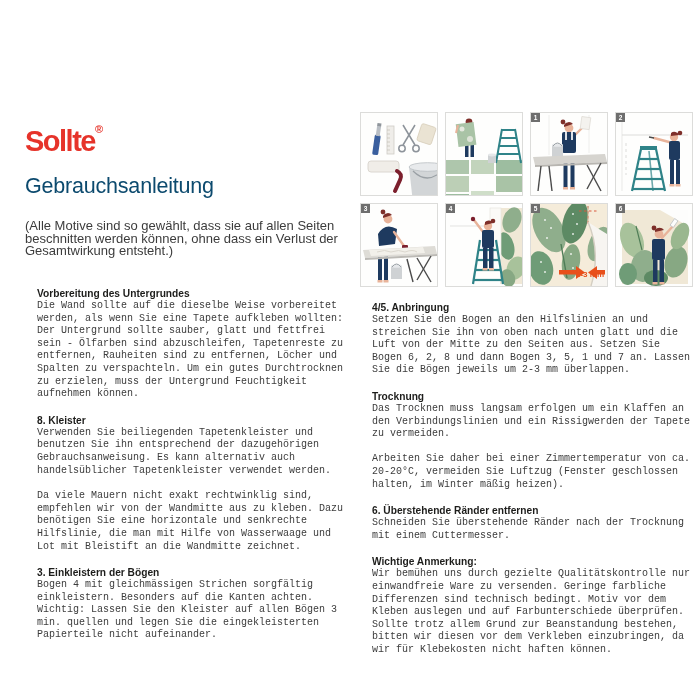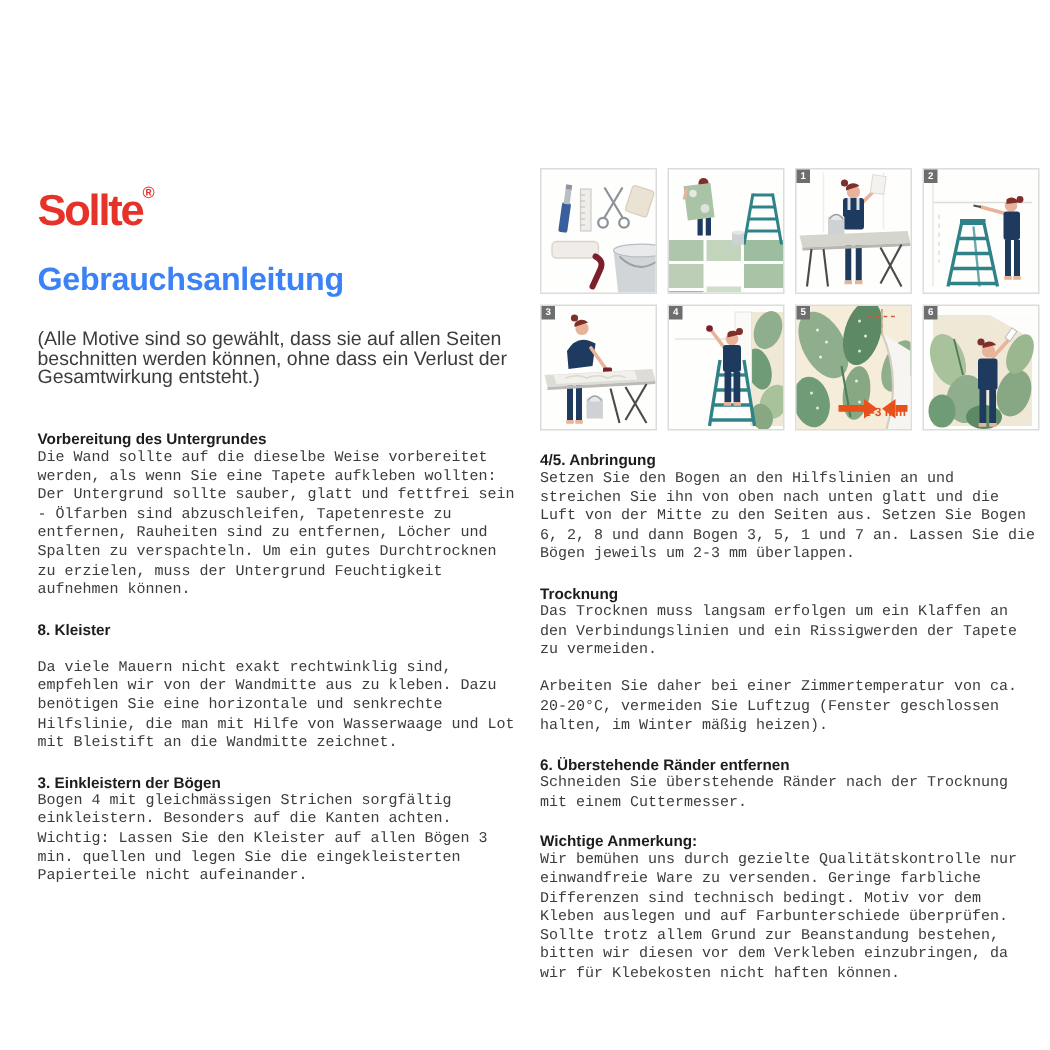--- a/index.html
+++ b/index.html
@@ -3,26 +3,26 @@
 <meta charset="utf-8">
 <style>
   html,body{margin:0;padding:0;}
   body{
     width:700px;height:700px;background:#ffffff;position:relative;
     font-family:"Liberation Sans", sans-serif;color:#3c3c3c;overflow:hidden;
   }
   .header{position:absolute;left:25px;top:114px;width:332px;}
   .logo{color:#e6332a;font-weight:bold;font-size:29px;letter-spacing:-1.5px;line-height:30px;}
   .logo sup{font-size:11px;letter-spacing:0;vertical-align:18px;}
-  .title{margin-top:17px;font-size:21.5px;font-weight:bold;color:#3b82f6;line-height:26px;letter-spacing:-0.2px;}
+  .title{margin-top:17px;font-size:21.5px;font-weight:normal;color:#0c4a6e;line-height:26px;letter-spacing:-0.2px;}
   .intro{margin-top:21px;font-size:13px;line-height:12.6px;}
   .col{position:absolute;width:324px;}
   .col-left{left:25px;top:287px;}
   .col-right{left:360px;top:112px;width:333px;}
-  .section{margin-bottom:13px;}
+  .section{margin-bottom:13px;margin-left:12px;}
   .section h3{margin:0;font-size:10.2px;line-height:13px;color:#1d1d1b;font-weight:bold;}
   .section p{margin:0;font-size:10px;line-height:12.6px;white-space:pre-line;font-family:Liberation Mono, monospace;}
   .grid{display:grid;grid-template-columns:repeat(4,78px);grid-column-gap:7px;grid-row-gap:7px;margin-bottom:14px;}
   .panel{position:relative;width:78px;height:84px;background:#fefefd;border:1px solid #dcdcda;box-sizing:border-box;}
   .panel svg{display:block;width:76px;height:82px;}
   .badge{position:absolute;left:0;top:0;width:9px;height:9px;background:#6e6e6e;color:#fff;
          font-size:6.5px;line-height:9px;text-align:center;font-weight:bold;}
   .overlap-label{position:absolute;right:3px;bottom:7px;color:#e8501b;font-weight:bold;font-size:8px;}
 </style>
 </head>
@@ -36,20 +36,21 @@
   <div class="intro">(Alle Motive sind so gewählt, dass sie auf allen Seiten beschnitten werden können, ohne dass ein Verlust der Gesamtwirkung entsteht.)</div>
 </div>
 
 <div class="col col-left">
   <div class="section">
     <h3>Vorbereitung des Untergrundes</h3>
     <p>Die Wand sollte auf die dieselbe Weise vorbereitet werden, als wenn Sie eine Tapete aufkleben wollten: Der Untergrund sollte sauber, glatt und fettfrei sein - Ölfarben sind abzuschleifen, Tapetenreste zu entfernen, Rauheiten sind zu entfernen, Löcher und Spalten zu verspachteln. Um ein gutes Durchtrocknen zu erzielen, muss der Untergrund Feuchtigkeit aufnehmen können.</p>
   </div>
   <div class="section">
     <h3>8. Kleister</h3>
+    <p>Verwenden Sie beiliegenden Tapetenkleister und benutzen Sie ihn entsprechend der dazugehörigen Gebrauchsanweisung. Es kann alternativ auch handelsüblicher Tapetenkleister verwendet werden.</p>
   </div>
   <div class="section">
     <p>Da viele Mauern nicht exakt rechtwinklig sind, empfehlen wir von der Wandmitte aus zu kleben. Dazu benötigen Sie eine horizontale und senkrechte Hilfslinie, die man mit Hilfe von Wasserwaage und Lot mit Bleistift an die Wandmitte zeichnet.</p>
   </div>
   <div class="section">
     <h3>3. Einkleistern der Bögen</h3>
     <p>Bogen 4 mit gleichmässigen Strichen sorgfältig einkleistern. Besonders auf die Kanten achten.
 Wichtig: Lassen Sie den Kleister auf allen Bögen 3 min. quellen und legen Sie die eingekleisterten Papierteile nicht aufeinander.</p>
   </div>
 </div>

